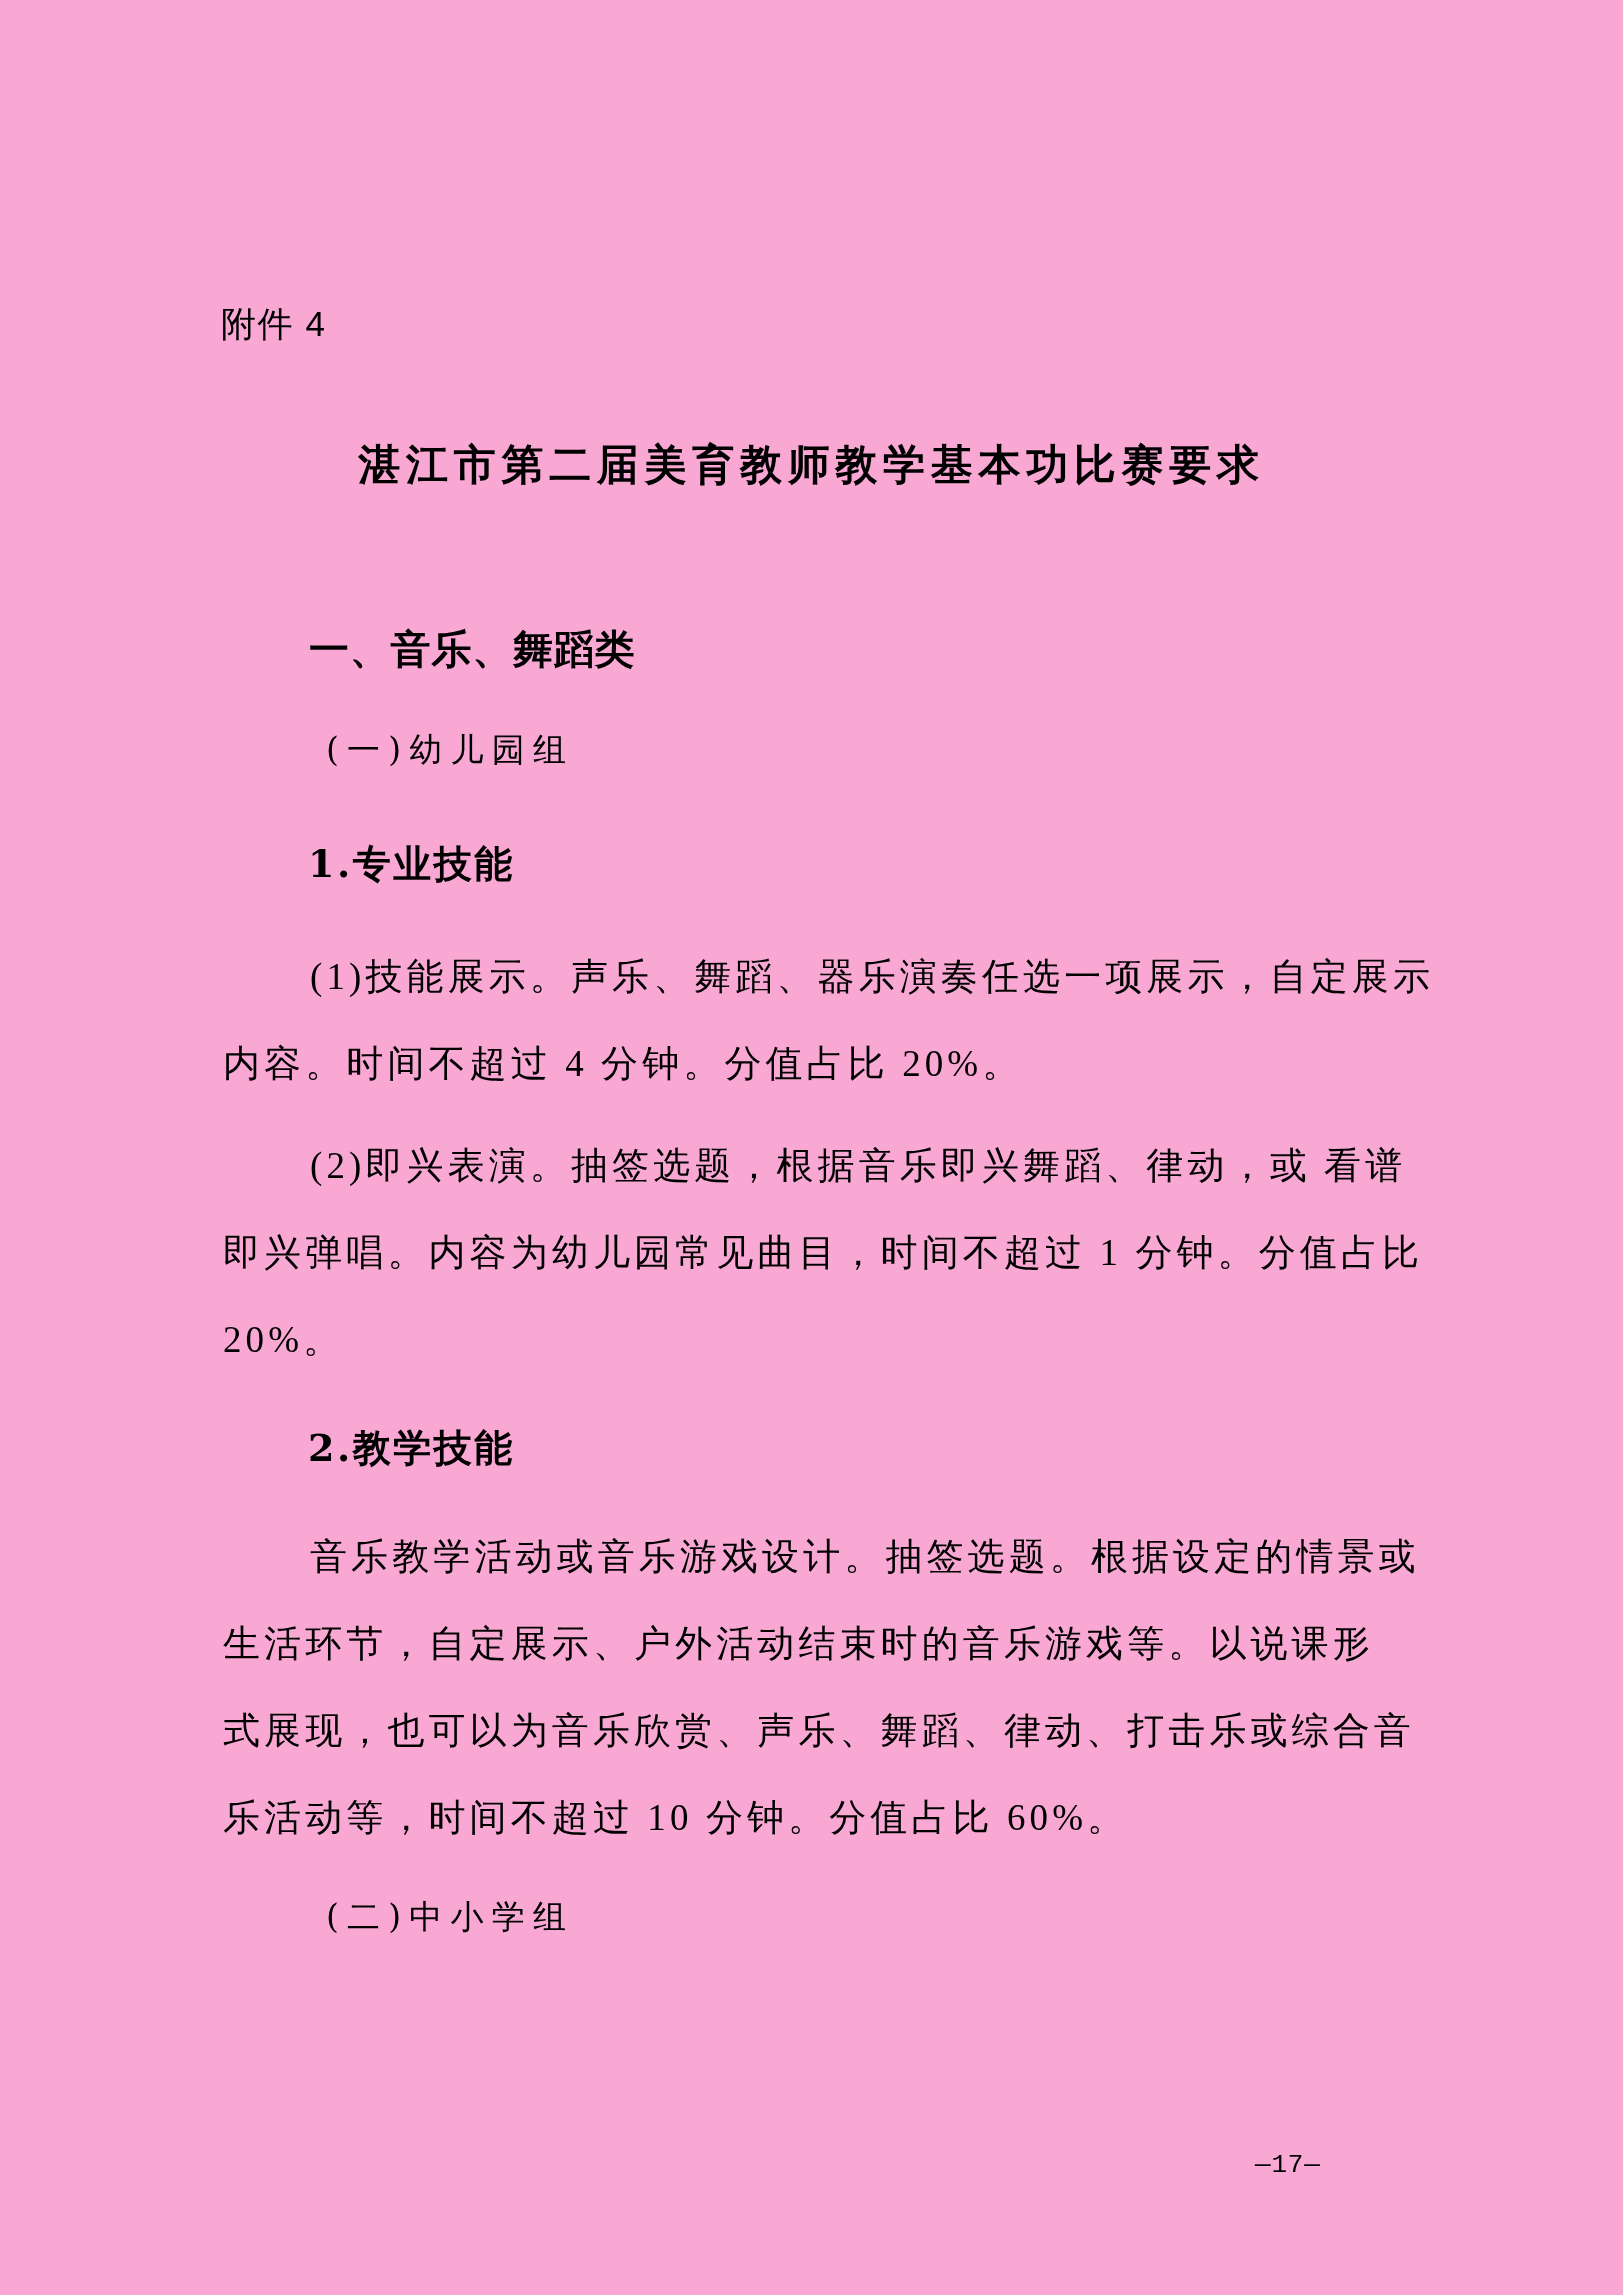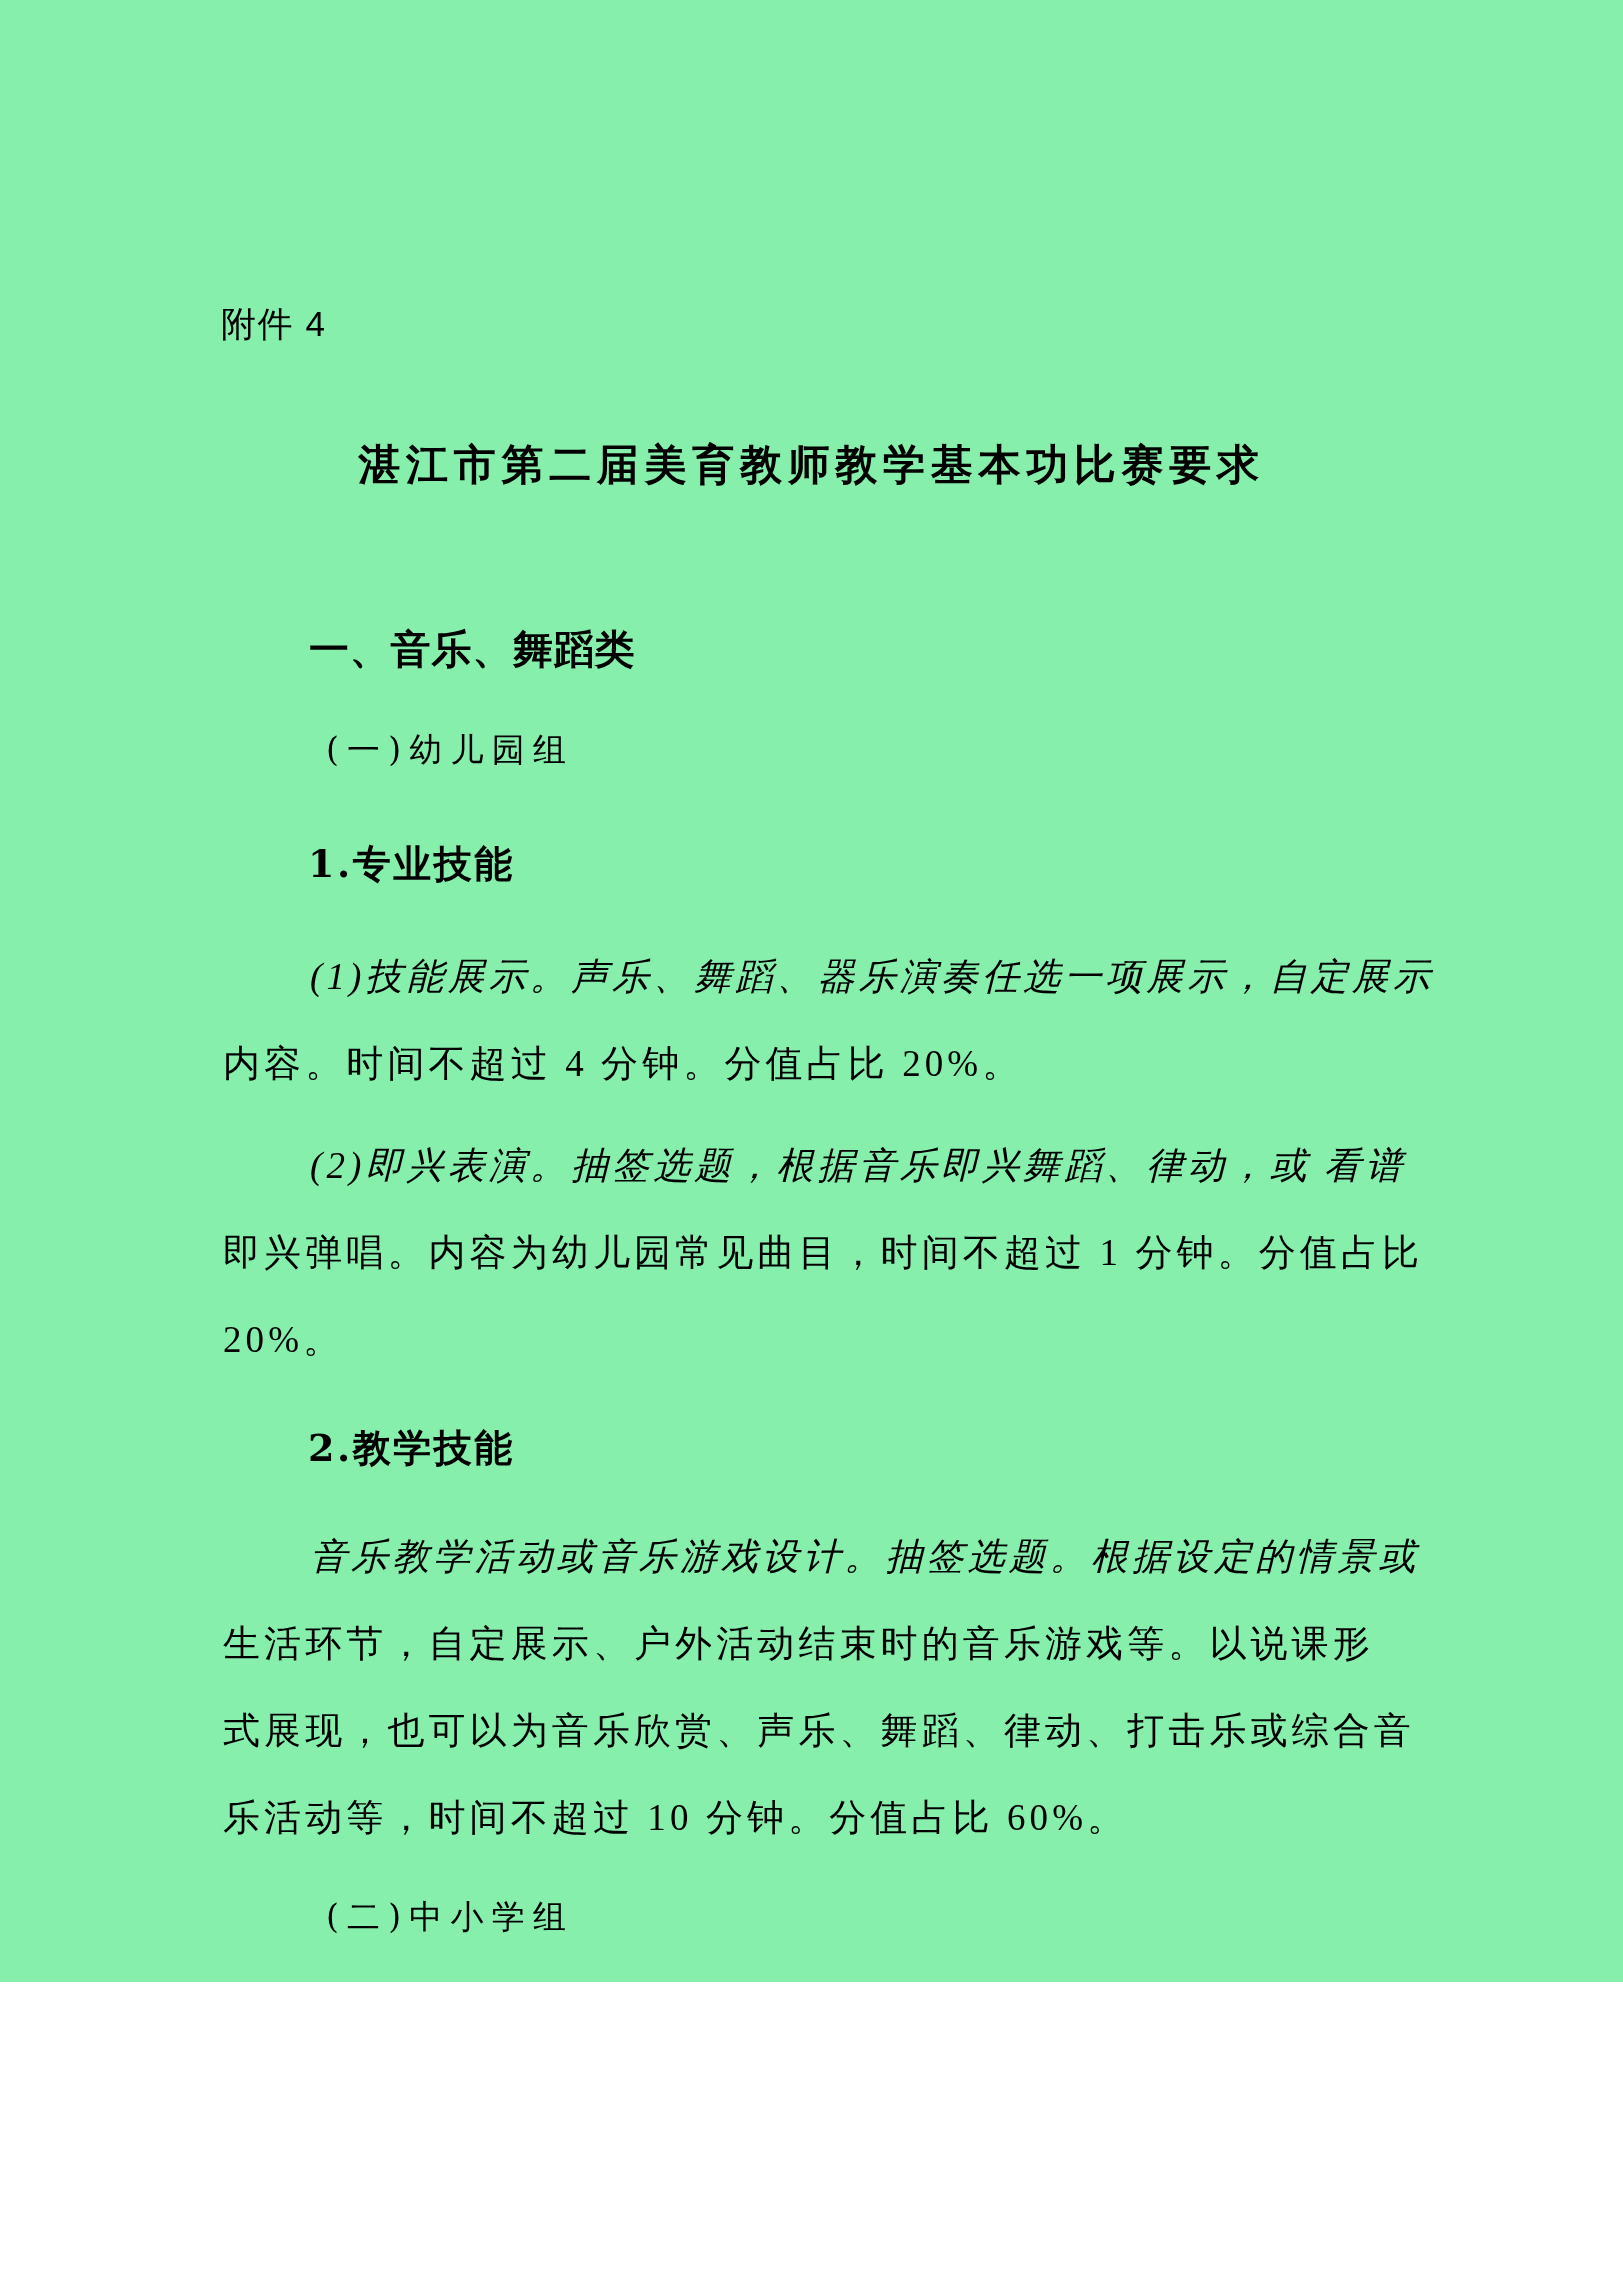--- a/index.html
+++ b/index.html
@@ -3,22 +3,22 @@
 <meta charset="utf-8">
 <style>
   html, body {
     margin: 0;
     padding: 0;
     background: #ffffff;
   }
   .page {
     position: relative;
     width: 1623px;
-    height: 1982px;
-    background: #86efac;
+    height: 2295px;
+    background: #f9a8d4;
     color: #000000;
     overflow: hidden;
     font-family: "Liberation Serif", serif;
   }
   .attachment-label {
     position: absolute;
     top: 301px;
     left: 221px;
     font-family: "Liberation Sans", sans-serif;
     font-size: 35px;
@@ -79,21 +79,20 @@
   }
   .para-1 { top: 933px; }
   .para-2 { top: 1122px; }
   .para-3 { top: 1513px; }
   .para .line {
     height: 87px;
     white-space: pre;
   }
   .para .line.indented {
     padding-left: 87px;
-    font-style: italic;
   }
   .page-number {
     position: absolute;
     top: 2150px;
     left: 1255px;
     font-family: Liberation Mono, monospace;
     font-size: 26px;
     letter-spacing: 0.8px;
     white-space: pre;
   }

